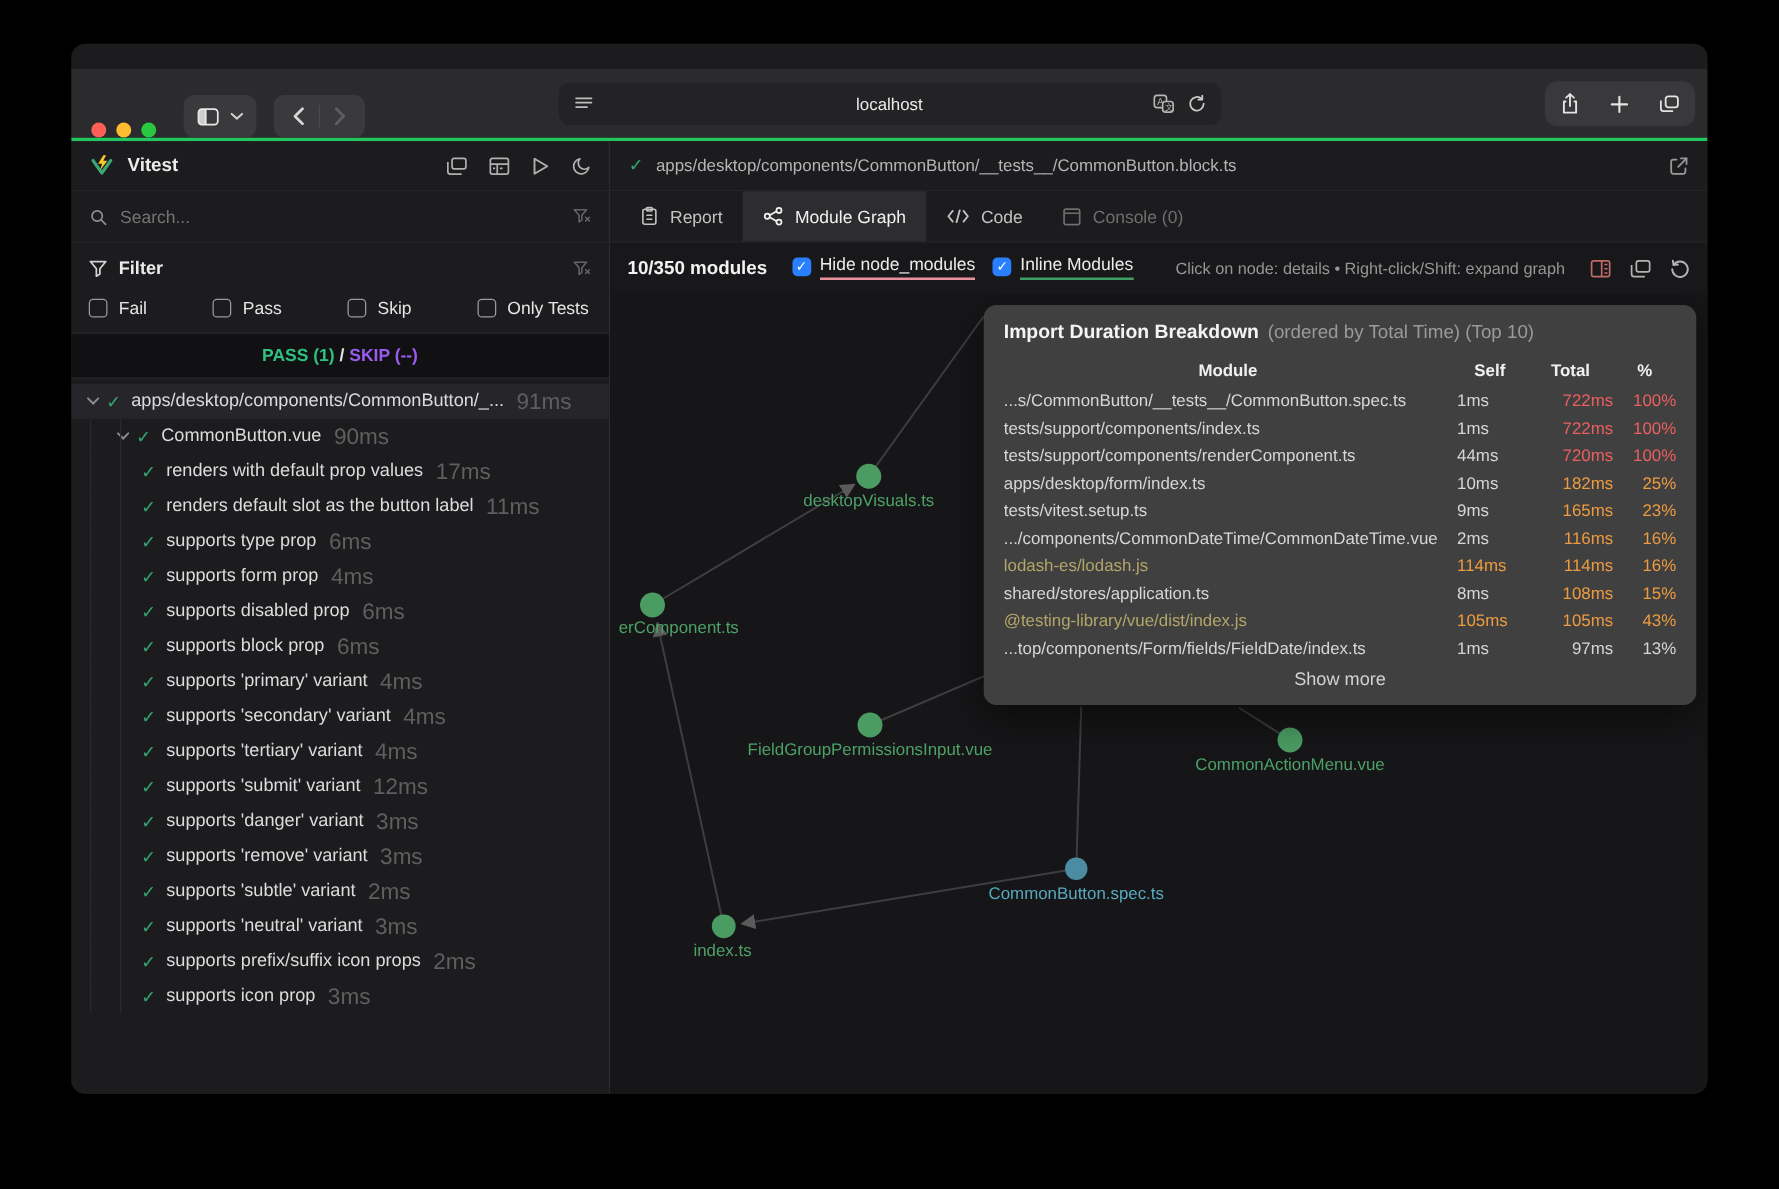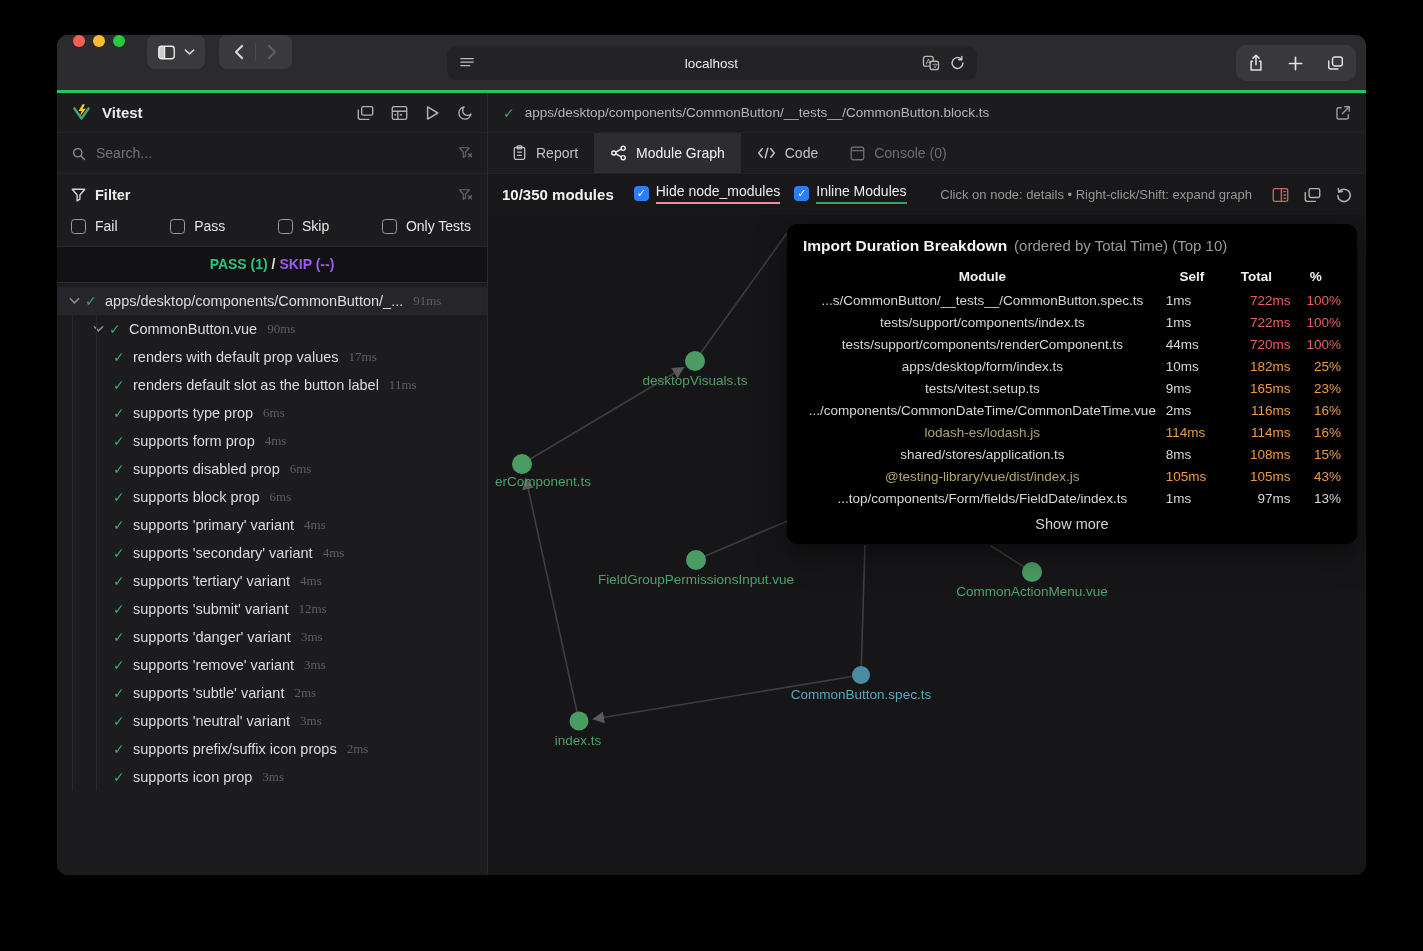--- a/index.html
+++ b/index.html
@@ -1,20 +1,20 @@
 <!DOCTYPE html>
 <html><head>
 <meta charset="utf-8">
 <style>
   * { margin:0; padding:0; box-sizing:border-box; }
   html,body { width:1423px; height:951px; background:#000; font-family:"Liberation Sans","DejaVu Sans",sans-serif; overflow:hidden; }
   .window { position:absolute; left:57px; top:35px; width:1309px; height:840px; background:#1c1c1f; border-radius:11px; overflow:hidden; box-shadow:0 20px 60px rgba(0,0,0,.8); }
 
   
-  .titlebar { height:55px; background:#2b2b2d; position:relative; display:flex; align-items:flex-start; padding:0 16px; }
+  .titlebar { height:55px; background:#2b2b2d; position:relative; display:flex; align-items:flex-end; padding:0 16px;margin-top:20px; }
   .lights { display:flex; gap:8px; margin-right:22px; }
   .light { width:12px; height:12px; border-radius:50%; }
   .pill { background:#3a3a3c; border-radius:8px; height:34px; display:flex; align-items:center; }
   .side-pill { padding:0 10px; gap:8px; }
   .nav-pill { margin-left:14px; padding:0 4px; }
   .nav-btn { width:32px; height:28px; display:flex; align-items:center; justify-content:center; }
   .nav-sep { width:1px; height:18px; background:#4a4a4c; }
   .urlbar { position:absolute; left:50%; transform:translateX(-50%); top:11px; width:530px; height:34px; background:#232325; border-radius:9px; display:flex; align-items:center; padding:0 12px; }
   .url-text { position:absolute; left:0; right:0; text-align:center; color:#ececec; font-size:13.5px; }
   .url-right { margin-left:auto; display:flex; gap:10px; align-items:center; z-index:1; }
@@ -44,21 +44,21 @@
   .sb-status { background:#111113; border-top:1px solid #2b2b2e; border-bottom:1px solid #2b2b2e; padding:7px 0; text-align:center; }
   .status-line { font-size:14px; font-weight:700; line-height:21px; }
   .status-line .sep { color:#e3e3e3; }
   .sb-tree { flex:1; padding-top:4px; overflow:hidden; font-size:14.5px; position:relative; }
   .trow { height:28px; display:flex; align-items:center; position:relative; }
   .trow.sel { background:#26262a; }
   .trow .guide { position:absolute; top:0; bottom:0; width:1px; background:#29292c; }
   .chev { width:22px; display:flex; justify-content:center; flex:none; }
   .tcheck { width:20px; color:#35a46f; font-weight:700; font-size:14px; flex:none; text-align:left; }
   .tlabel { color:#dcdcdc; white-space:nowrap; }
-  .ttime { margin-left:10px; color:#5f5f5f; font-size:13px;font-family:Liberation Serif, serif; }
+  .ttime { margin-left:10px; color:#5f5f5f; font-size:18px; }
 
   
   .file-header { height:40px; background:#1c1c1f; border-bottom:1px solid #242427; display:flex; align-items:center; gap:10px; padding:0 15px; }
   .file-check { color:#35a46f; font-weight:700; font-size:14px; }
   .file-path { color:#b5b5b5; font-size:13.5px; flex:1; white-space:nowrap; overflow:hidden; }
   .tabs { height:41px; background:#1c1c1f; border-bottom:1px solid #242427; display:flex; align-items:stretch; padding-left:8px; }
   .tab { display:flex; align-items:center; gap:9px; padding:0 16px; color:#c3c3c3; font-size:14px; }
   .tab.active { background:#2d2d30; color:#f2f2f2; }
   .tab.disabled { color:#6e6e6e; }
   .toolbar { height:41px; display:flex; align-items:center; padding:0 14px; gap:20px; }
@@ -67,28 +67,28 @@
   .toggle .tog-label { color:#ececec; font-size:14px; white-space:nowrap; padding-bottom:3px; border-bottom:2px solid transparent; }
   .toggle.u-pink .tog-label { border-bottom-color:#e8919e; }
   .toggle.u-green .tog-label { border-bottom-color:#3f9e63; }
   .bluebox { width:15px; height:15px; border-radius:4px; display:flex; align-items:center; justify-content:center; color:#fff; font-size:11px; font-weight:700; }
   .toolbar-hint { margin-left:auto; color:#969696; font-size:13px; white-space:nowrap; }
   .toolbar-icons { display:flex; gap:15px; align-items:center; }
 
   
   .graph { position:relative; flex:1; background:#161618; overflow:hidden; }
   .graph svg.edges { position:absolute; inset:0; }
-  .breakdown { position:absolute; left:299px; top:9px; width:570px; height:320px; background:#000000; border-radius:10px; box-shadow:0 10px 30px rgba(0,0,0,.5); padding:13px 16px; z-index:2; }
+  .breakdown { position:absolute; left:299px; top:9px; width:570px; height:320px; background:#404040; border-radius:10px; box-shadow:0 10px 30px rgba(0,0,0,.5); padding:13px 16px; z-index:2; }
   .bd-title-row { display:flex; align-items:baseline; gap:7px; margin-bottom:8px; }
   .bd-title { color:#f4f4f4; font-size:15.5px; font-weight:700; }
   .bd-sub { color:#9a9a9a; font-size:15px; }
   table.bd { width:100%; border-collapse:collapse; font-size:13.5px; table-layout:fixed; }
   table.bd th { color:#f0f0f0; font-weight:700; height:26px; }
   table.bd td { color:#d6d6d6; height:22px; white-space:nowrap; overflow:hidden; }
-  .col-mod { width:356px; text-align:center; }
+  .col-mod { width:356px; text-align:left; }
   th.col-mod { text-align:center;margin-top:16px; }
   .col-self { width:60px; text-align:left; padding-left:4px; }
   th.col-self { text-align:center; padding-left:0; }
   .col-total { width:68px; text-align:right; }
   th.col-total { text-align:center; }
   .col-pct { width:50px; text-align:right; }
   th.col-pct { text-align:center; }
   .show-more { text-align:center; color:#d2d2d2; font-size:14.5px; margin-top:7px; }
   svg { display:block; }
 </style>

